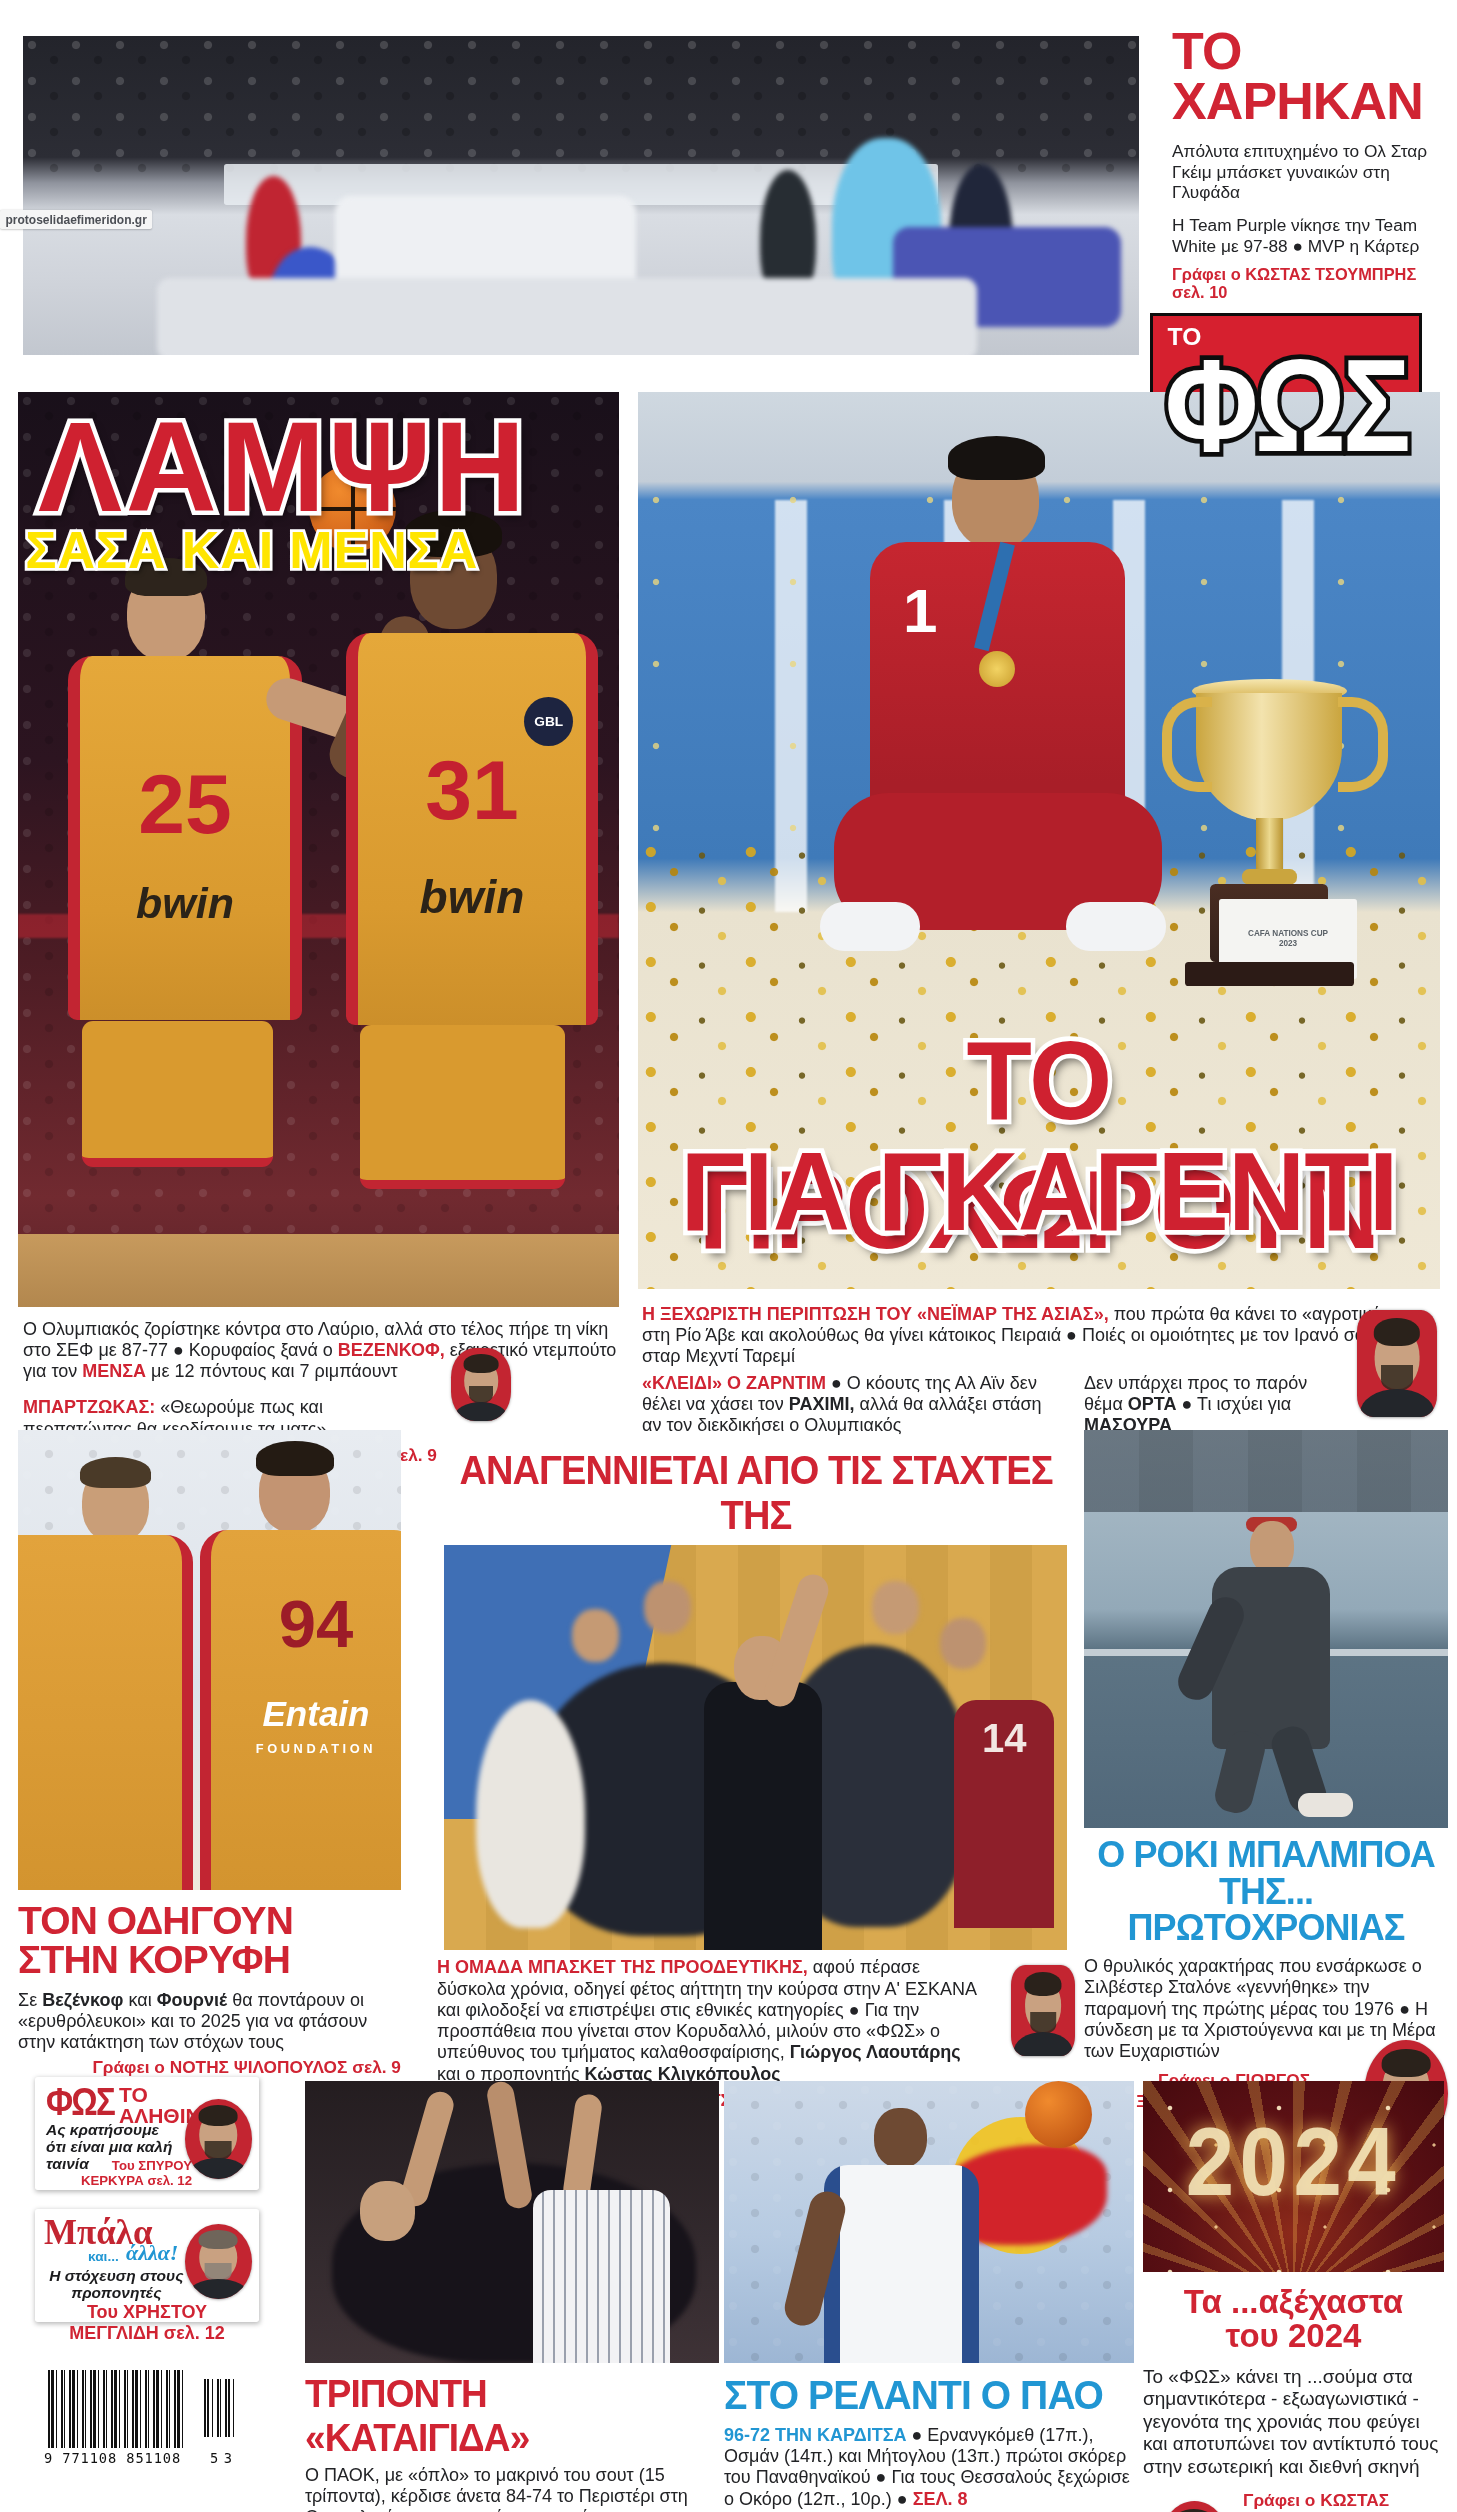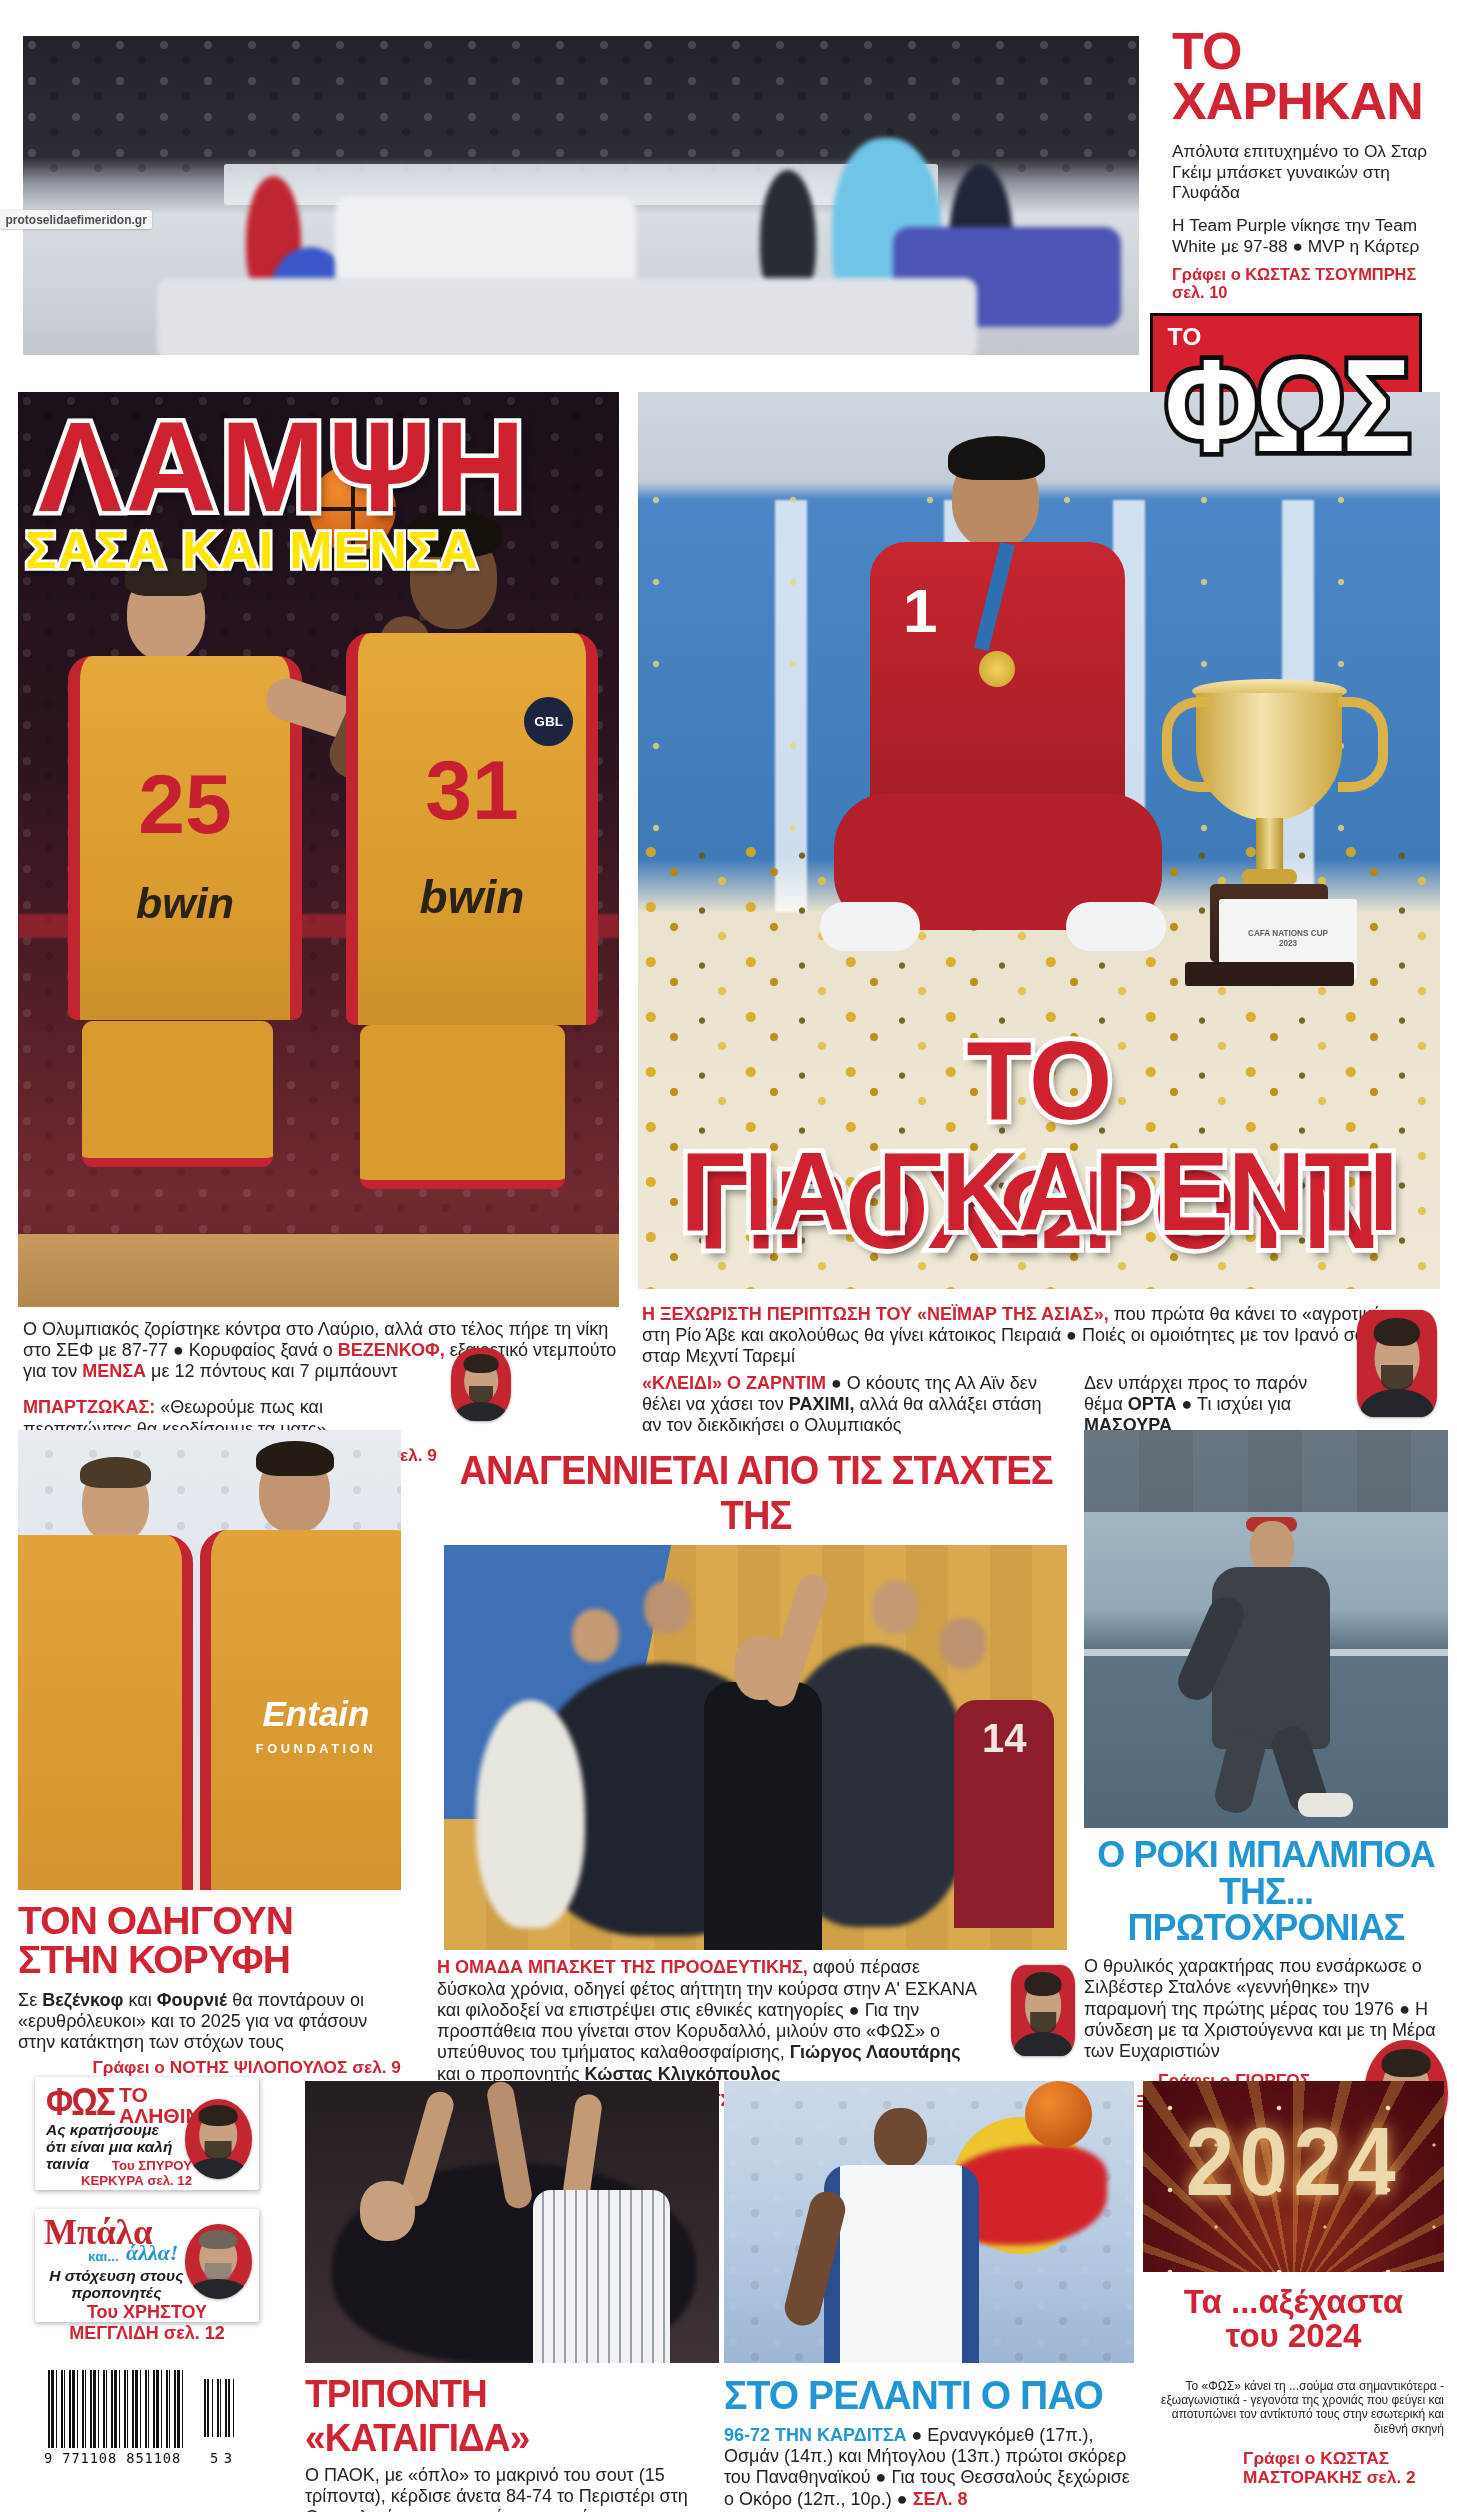--- a/index.html
+++ b/index.html
@@ -240,20 +240,21 @@
               background:linear-gradient(180deg,#e8ecf1 0%,#dde3ea 55%,#efe9dd 100%);">
     <div class="crowdtex" style="opacity:.35;"></div>
     <div class="abs" style="left:64px;top:36px;width:67px;height:77px;border-radius:46%;background:#c99e78;"></div>
     <div class="abs" style="left:62px;top:27px;width:71px;height:31px;border-radius:50% 50% 30% 30%;background:#4a3a28;"></div>
     <div class="abs" style="left:-27px;top:105px;width:191px;height:355px;border-radius:27px 27px 0 0;
                 background:linear-gradient(180deg,#e2a33c,#d3942f);border-right:11px solid #c22532;"></div>
     <div class="abs" style="left:241px;top:23px;width:71px;height:80px;border-radius:46%;background:#c39472;"></div>
     <div class="abs" style="left:238px;top:11px;width:78px;height:35px;border-radius:50% 50% 30% 30%;background:#241b13;"></div>
     <div class="abs" style="left:182px;top:100px;width:210px;height:360px;border-radius:27px 27px 0 0;
                 background:linear-gradient(180deg,#e2a33c,#d3942f);border-left:11px solid #c22532;">
+      <div class="jnum" style="top:55px;font-size:67px;color:#9c1c28;">94</div>
       <div class="jnum" style="top:164px;font-size:35px;color:#fff;font-style:italic;">Entain</div>
       <div class="jnum" style="top:211px;font-size:12.8px;color:#fff;letter-spacing:3.6px;">FOUNDATION</div>
     </div>
   </div>
   <div class="hl-red" style="margin-top:11px;font-size:39px;line-height:1.0;letter-spacing:-0.9px;">ΤΟΝ ΟΔΗΓΟΥΝ ΣΤΗΝ ΚΟΡΥΦΗ</div>
   <div class="deck" style="margin-top:11px;font-size:18px;">
     <span>Σε </span><span class="b">Βεζένκοφ</span><span> και </span><span class="b">Φουρνιέ</span><span> θα ποντάρουν οι «ερυθρόλευκοι» και το 2025 για να φτάσουν στην κατάκτηση των στόχων τους</span>
   </div>
   <div class="byline" style="margin-top:3.6px;font-size:17.3px;text-align:right;">Γράφει ο ΝΟΤΗΣ ΨΙΛΟΠΟΥΛΟΣ σελ. 9</div>
 </div>
@@ -396,20 +397,20 @@
                 background-size:109px 82px;"></div>
     <div class="abs" style="left:0;top:31px;width:100%;text-align:center;font-size:87px;font-weight:700;
                 color:rgba(242,227,182,.92);letter-spacing:5.5px;text-shadow:0 0 16.4px rgba(255,200,90,.8);
                 transform:scaleY(1.1);">2024</div>
   </div>
   <div class="hl-red" style="margin-top:12.8px;font-size:33px;line-height:1.05;text-align:center;font-family:'Liberation Sans', sans-serif;">
     <div>Τα ...αξέχαστα</div>
     <div>του 2024</div>
   </div>
   <div style="position:relative;">
-    <div class="deck" style="margin-top:25px;font-size:12px;text-align:right;">Το «ΦΩΣ» κάνει τη ...σούμα στα σημαντικότερα - εξωαγωνιστικά - γεγονότα της χρονιάς που φεύγει και αποτυπώνει τον αντίκτυπό τους στην εσωτερική και διεθνή σκηνή</div>
+    <div class="deck" style="margin-top:12px;font-size:19px;text-align:left;">Το «ΦΩΣ» κάνει τη ...σούμα στα σημαντικότερα - εξωαγωνιστικά - γεγονότα της χρονιάς που φεύγει και αποτυπώνει τον αντίκτυπό τους στην εσωτερική και διεθνή σκηνή</div>
     <div class="avatar" style="left:14.6px;top:135px;width:73px;height:95px;">
       <div class="hr"></div>
     </div>
     <div class="byline" style="margin:12.8px 0 0 100px;font-size:17.3px;line-height:1.15;">Γράφει ο ΚΩΣΤΑΣ ΜΑΣΤΟΡΑΚΗΣ σελ. 2</div>
   </div>
 </div>
 
 
 </body></html>

